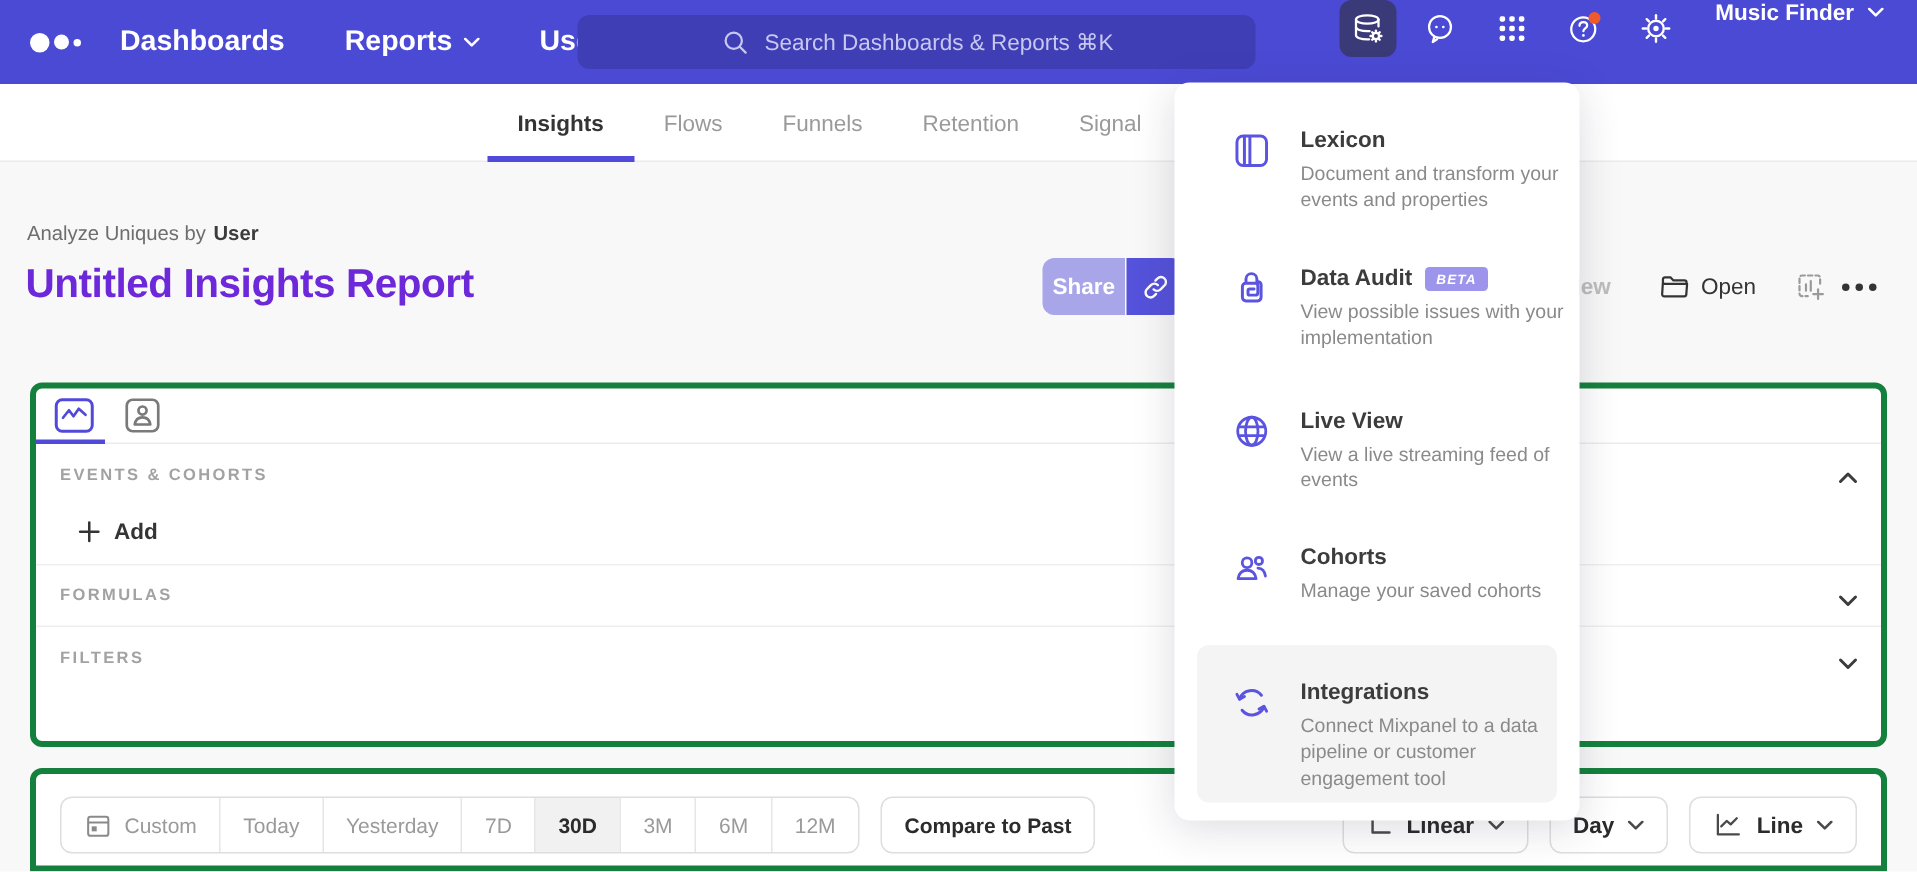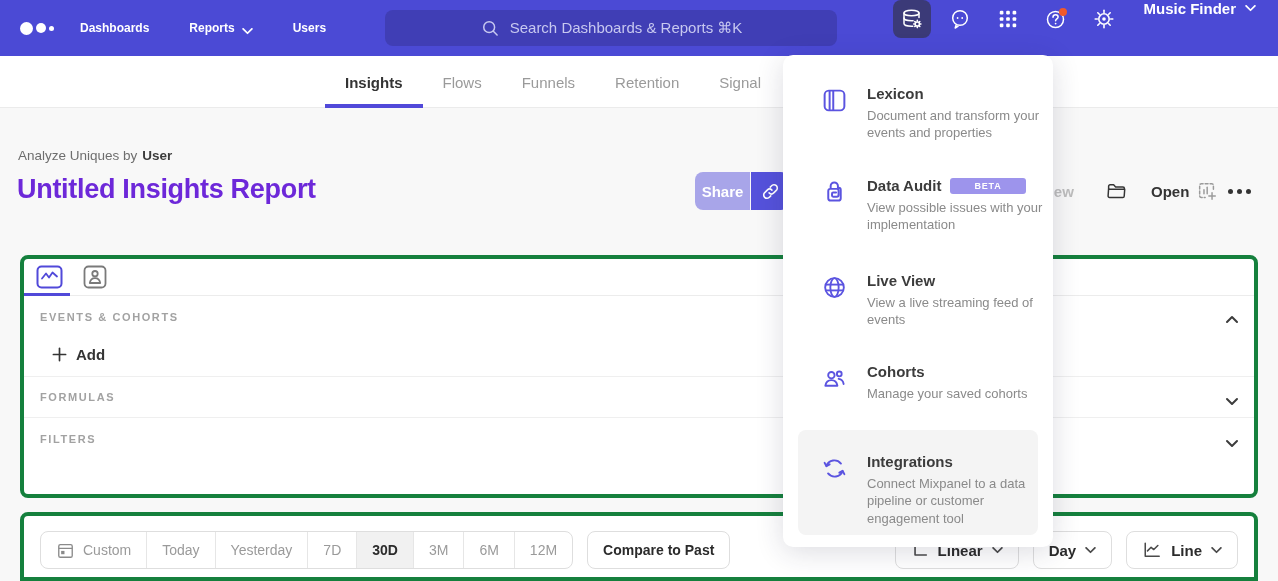--- a/index.html
+++ b/index.html
@@ -7,21 +7,21 @@
   .screen { position:relative; width:1278px; height:581px; background:#f8f8f8; overflow:hidden; }
 
   
   .topnav { position:absolute; top:0; left:0; right:0; height:56px; background:#4B4AD5; display:flex; align-items:center; z-index:10; }
   .logo { margin-left:20px; width:36px; height:24px; position:relative; }
   .logo i { position:absolute; border-radius:50%; background:#fff; }
   .logo .d1 { width:13px; height:13px; left:0; top:6px; }
   .logo .d2 { width:10px; height:10px; left:16px; top:7px; }
   .logo .d3 { width:5px;  height:5px;  left:29px; top:10px; }
   .navlinks { display:flex; align-items:center; gap:40px; margin-left:24px; }
-  .navlink { color:#fff; font-size:12px; font-weight:600; display:flex; align-items:flex-end; gap:7px; cursor:pointer; }
+  .navlink { color:#fff; font-size:19px; font-weight:600; display:flex; align-items:center; gap:7px; cursor:pointer; }
   .search { position:absolute; left:385px; top:10px; width:452px; height:36px; background:#403EB5; border-radius:8px; display:flex; align-items:center; justify-content:center; gap:10px; color:#C7C8F0; font-size:15px; cursor:text; }
   .nav-right { position:absolute; right:0; top:0; height:56px; display:flex; align-items:flex-start; padding-right:22px; gap:10px; }
   .icon-btn { width:38px; height:38px; display:flex; align-items:center; justify-content:center; border-radius:8px; cursor:pointer; position:relative; }
   .icon-btn.active { background:#3B3A78; }
   .project { display:flex; align-items:center; gap:9px; color:#fff; font-size:15px; font-weight:700; margin-left:10px; cursor:pointer; }
 
   
   .tabbar { position:absolute; top:56px; left:0; right:0; height:52px; background:#fff; border-bottom:1px solid #ebebeb; }
   .tabs { position:absolute; left:325px; top:0; height:52px; display:flex; }
   .tab { padding:0 20px; display:flex; align-items:center; font-size:15px; color:#9a9a9a; position:relative; cursor:pointer; }
@@ -29,21 +29,21 @@
   .tab.active::after { content:""; position:absolute; left:0; right:0; bottom:0; height:4px; background:#5149D9; }
 
   
   .subtitle { position:absolute; left:18px; top:148px; font-size:13.5px; color:#6e6e6e;text-align:center; }
   .subtitle b { color:#3c3c3c; font-weight:700; margin-left:5px; }
   .report-title { position:absolute; left:17px; top:174px; font-size:27px; font-weight:700; color:#6d28d9; letter-spacing:-0.3px; }
   .share-group { position:absolute; left:695px; top:172px; height:38px; display:flex; z-index:5; }
   .share-btn { width:55px; height:38px; background:#A8A5E9; color:#fff; font-size:15px; font-weight:600; border:none; border-radius:8px 0 0 8px; display:flex; align-items:center; justify-content:center; cursor:pointer; }
   .link-btn { width:38px; height:38px; background:#5552DB; border:none; border-radius:0 8px 8px 0; margin-left:1px; display:flex; align-items:center; justify-content:center; cursor:pointer; }
   .new-btn { position:absolute; left:1020px; top:172px; height:38px; display:flex; align-items:center; gap:8px; color:#bdbdbd; font-size:15px; font-weight:600; cursor:pointer; }
-  .open-btn { position:absolute; left:1106px; top:172px; height:38px; display:flex; align-items:center; gap:24px; color:#343434; font-size:15px; font-weight:700; cursor:pointer; }
+  .open-btn { position:absolute; left:1106px; top:172px; height:38px; display:flex; align-items:center; gap:7px; color:#343434; font-size:15px; font-weight:400; cursor:pointer; }
   .addboard-btn { position:absolute; left:1196px; top:180px; cursor:pointer; }
   .more-btn { position:absolute; left:1228px; top:172px; height:38px; display:flex; align-items:center; gap:4px; cursor:pointer; }
   .more-btn i { width:5px; height:5px; border-radius:50%; background:#343434; }
 
   
   .panel { position:absolute; left:20px; width:1238px; background:#fff; border:4px solid #15803d; border-radius:8px; }
   .query-panel { top:255px; height:243px; }
   .icon-tab-row { position:relative; height:37px; border-bottom:1px solid #ececec; display:flex; align-items:center; }
   .icon-tab { margin-left:12px; cursor:pointer; display:flex; }
   .icon-tab + .icon-tab { margin-left:20px; }
@@ -69,21 +69,21 @@
   .seg.active { background:#f1f1f1; color:#2b2b2b; font-weight:700; }
   .btn { display:flex; align-items:center; gap:9px; padding:0 15px; height:38px; border:1px solid #dedede; border-radius:8px; background:#fff; font-size:15px; font-weight:600; color:#2b2b2b; cursor:pointer; white-space:nowrap; }
   .toolbar-right { position:absolute; right:16px; top:15px; display:flex; gap:14px; }
 
   
   .popup { position:absolute; left:783px; top:55px; width:270px; height:492px; background:#fff; border-radius:10px; box-shadow:0 5px 28px rgba(40,40,70,0.16); z-index:20; }
   .menu-item { position:absolute; left:15px; right:15px; display:flex; gap:19px; padding:0 23px 0 23px; cursor:pointer; }
   .menu-item.highlighted { background:#f4f4f4; border-radius:8px; padding-top:23px; }
   .mi-icon { flex:0 0 27px; padding-top:2px; }
   .mi-title { font-size:15px; font-weight:700; color:#3c3c3c; display:flex; align-items:center; }
-  .mi-badge { display:inline-block; background:#9D94EC; color:#fff; font-size:9px; font-weight:700; letter-spacing:0.8px; padding:3px 24px; border-radius:3px; margin-left:9px; }
+  .mi-badge { display:inline-block; background:#9D94EC; color:#fff; font-size:9px; font-weight:700; letter-spacing:0.8px; padding:3px 7px; border-radius:3px; margin-left:9px;font-style:italic; }
   .mi-desc { margin-top:5px; font-size:13px; line-height:1.33; color:#8a8a8a; width:180px; }
 </style>
 </head>
 <body>
 
 <div class="screen">
 
   <div class="topnav">
     <div class="logo">
         <i class="d1"></i>

